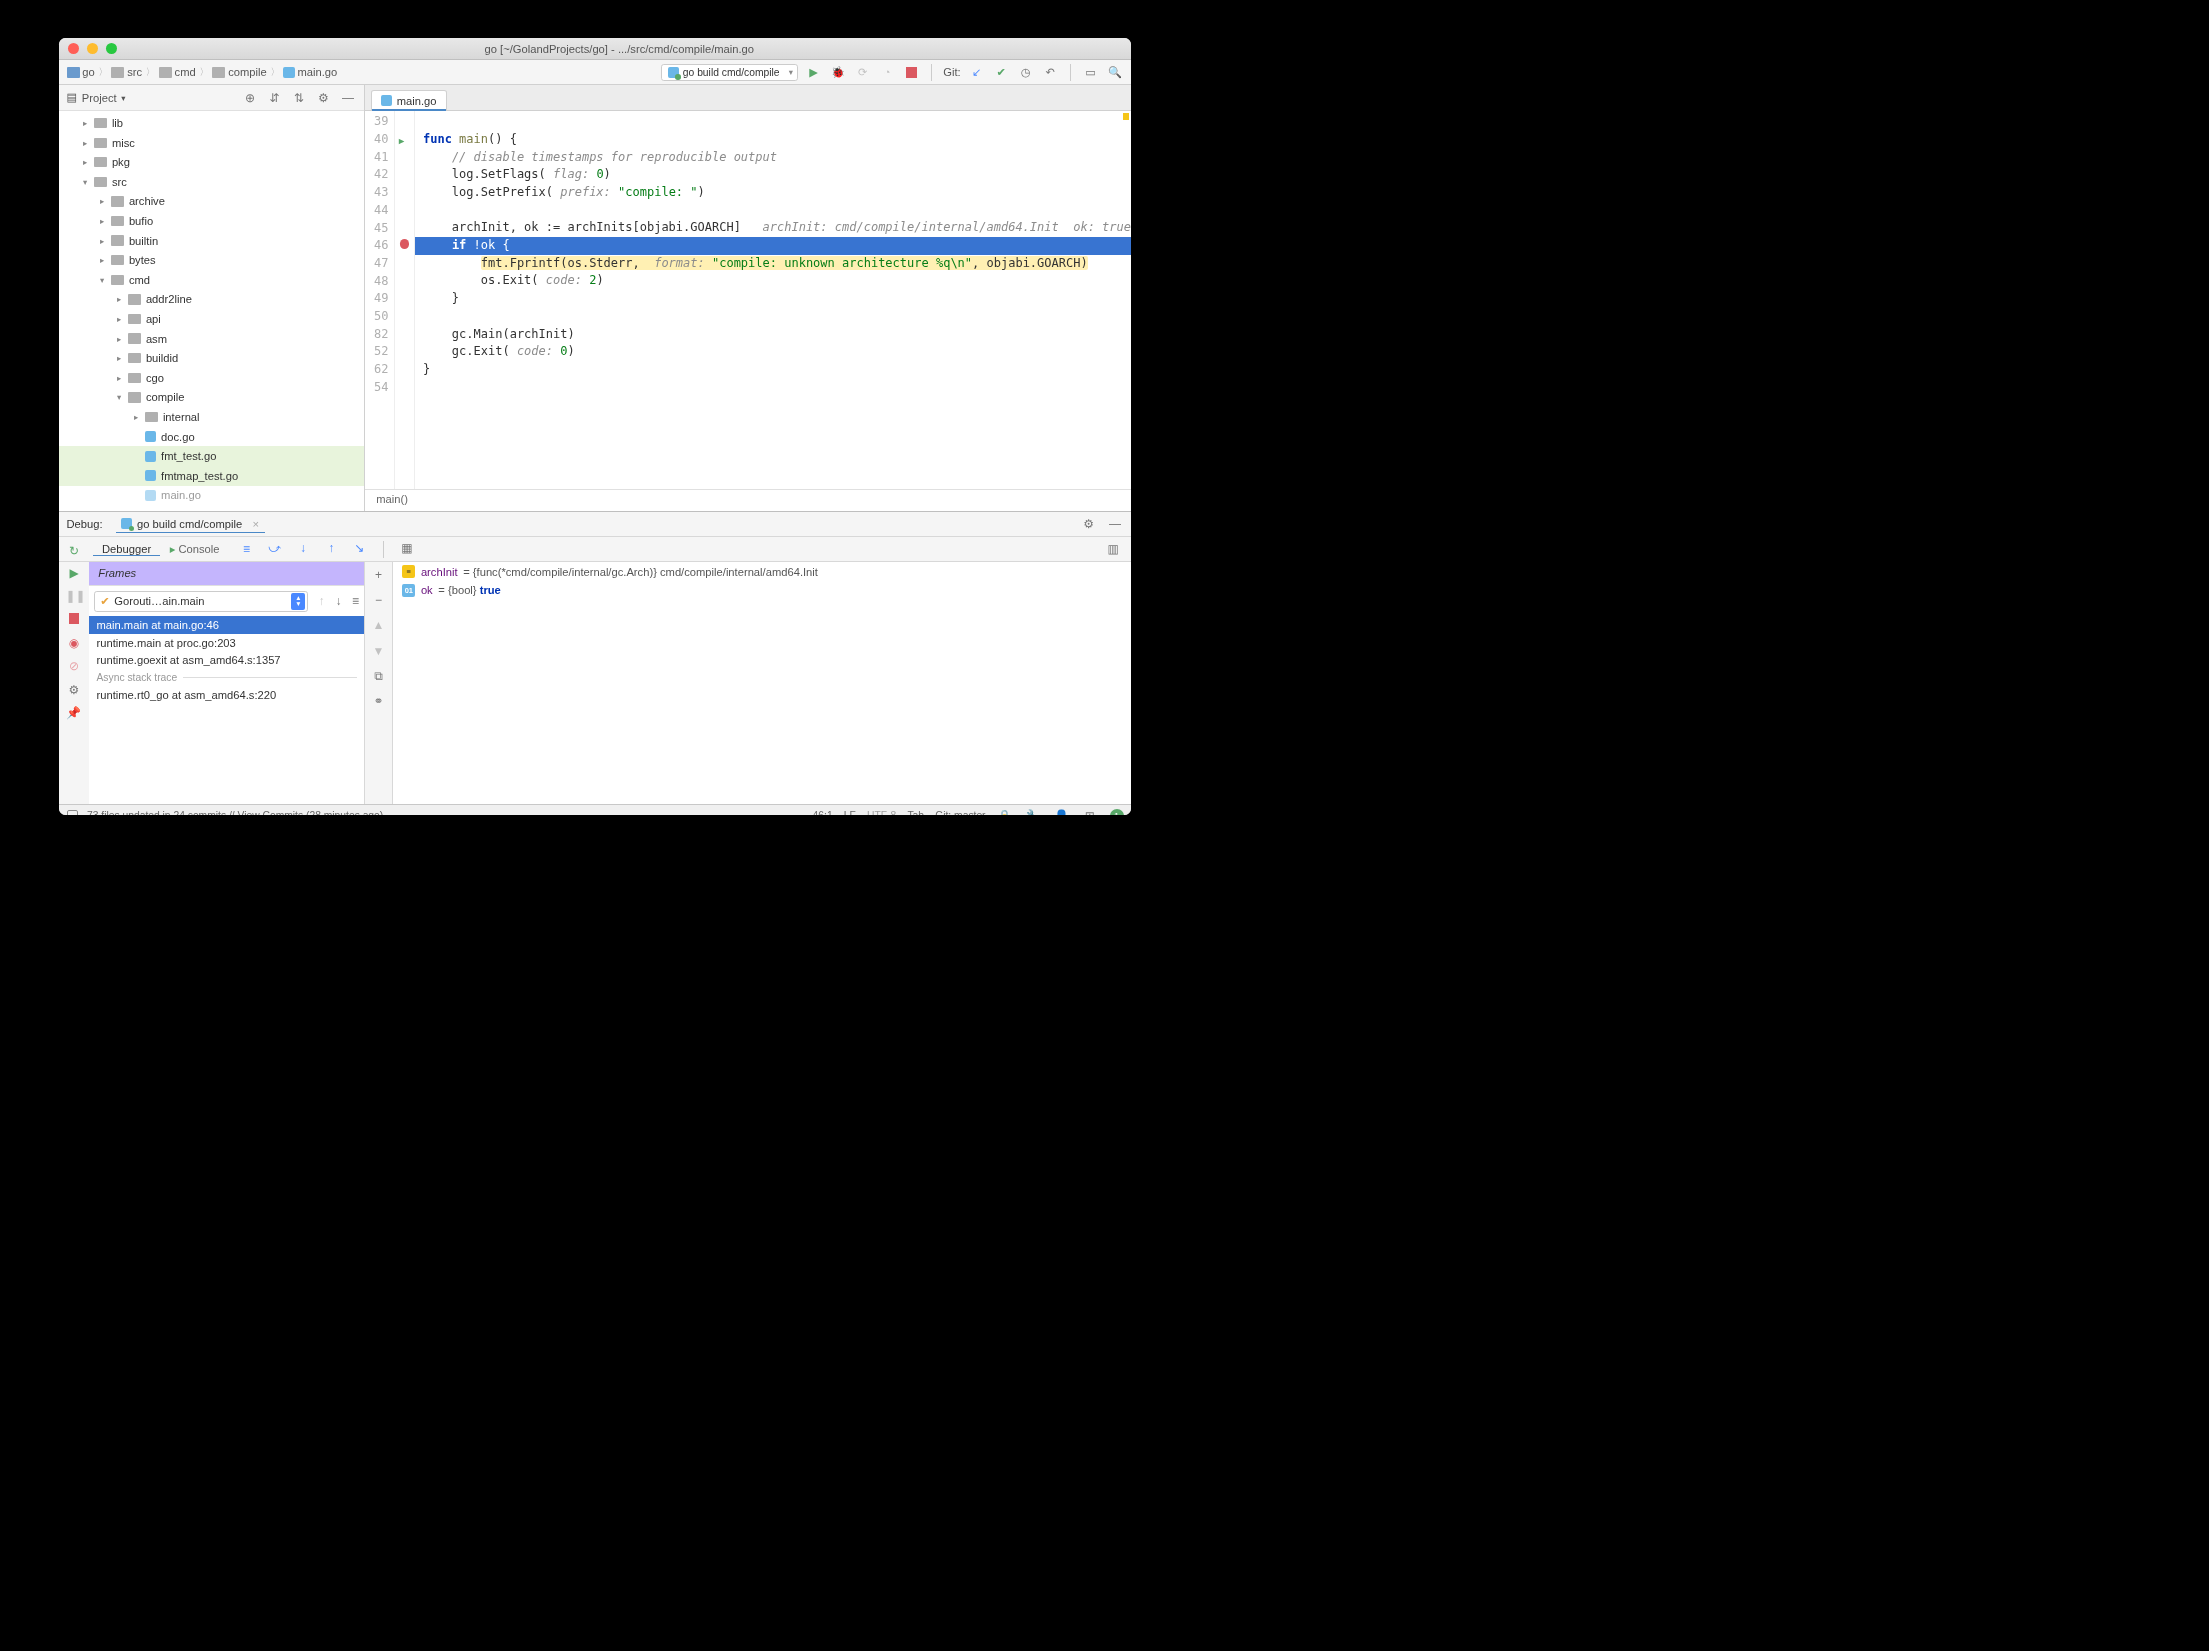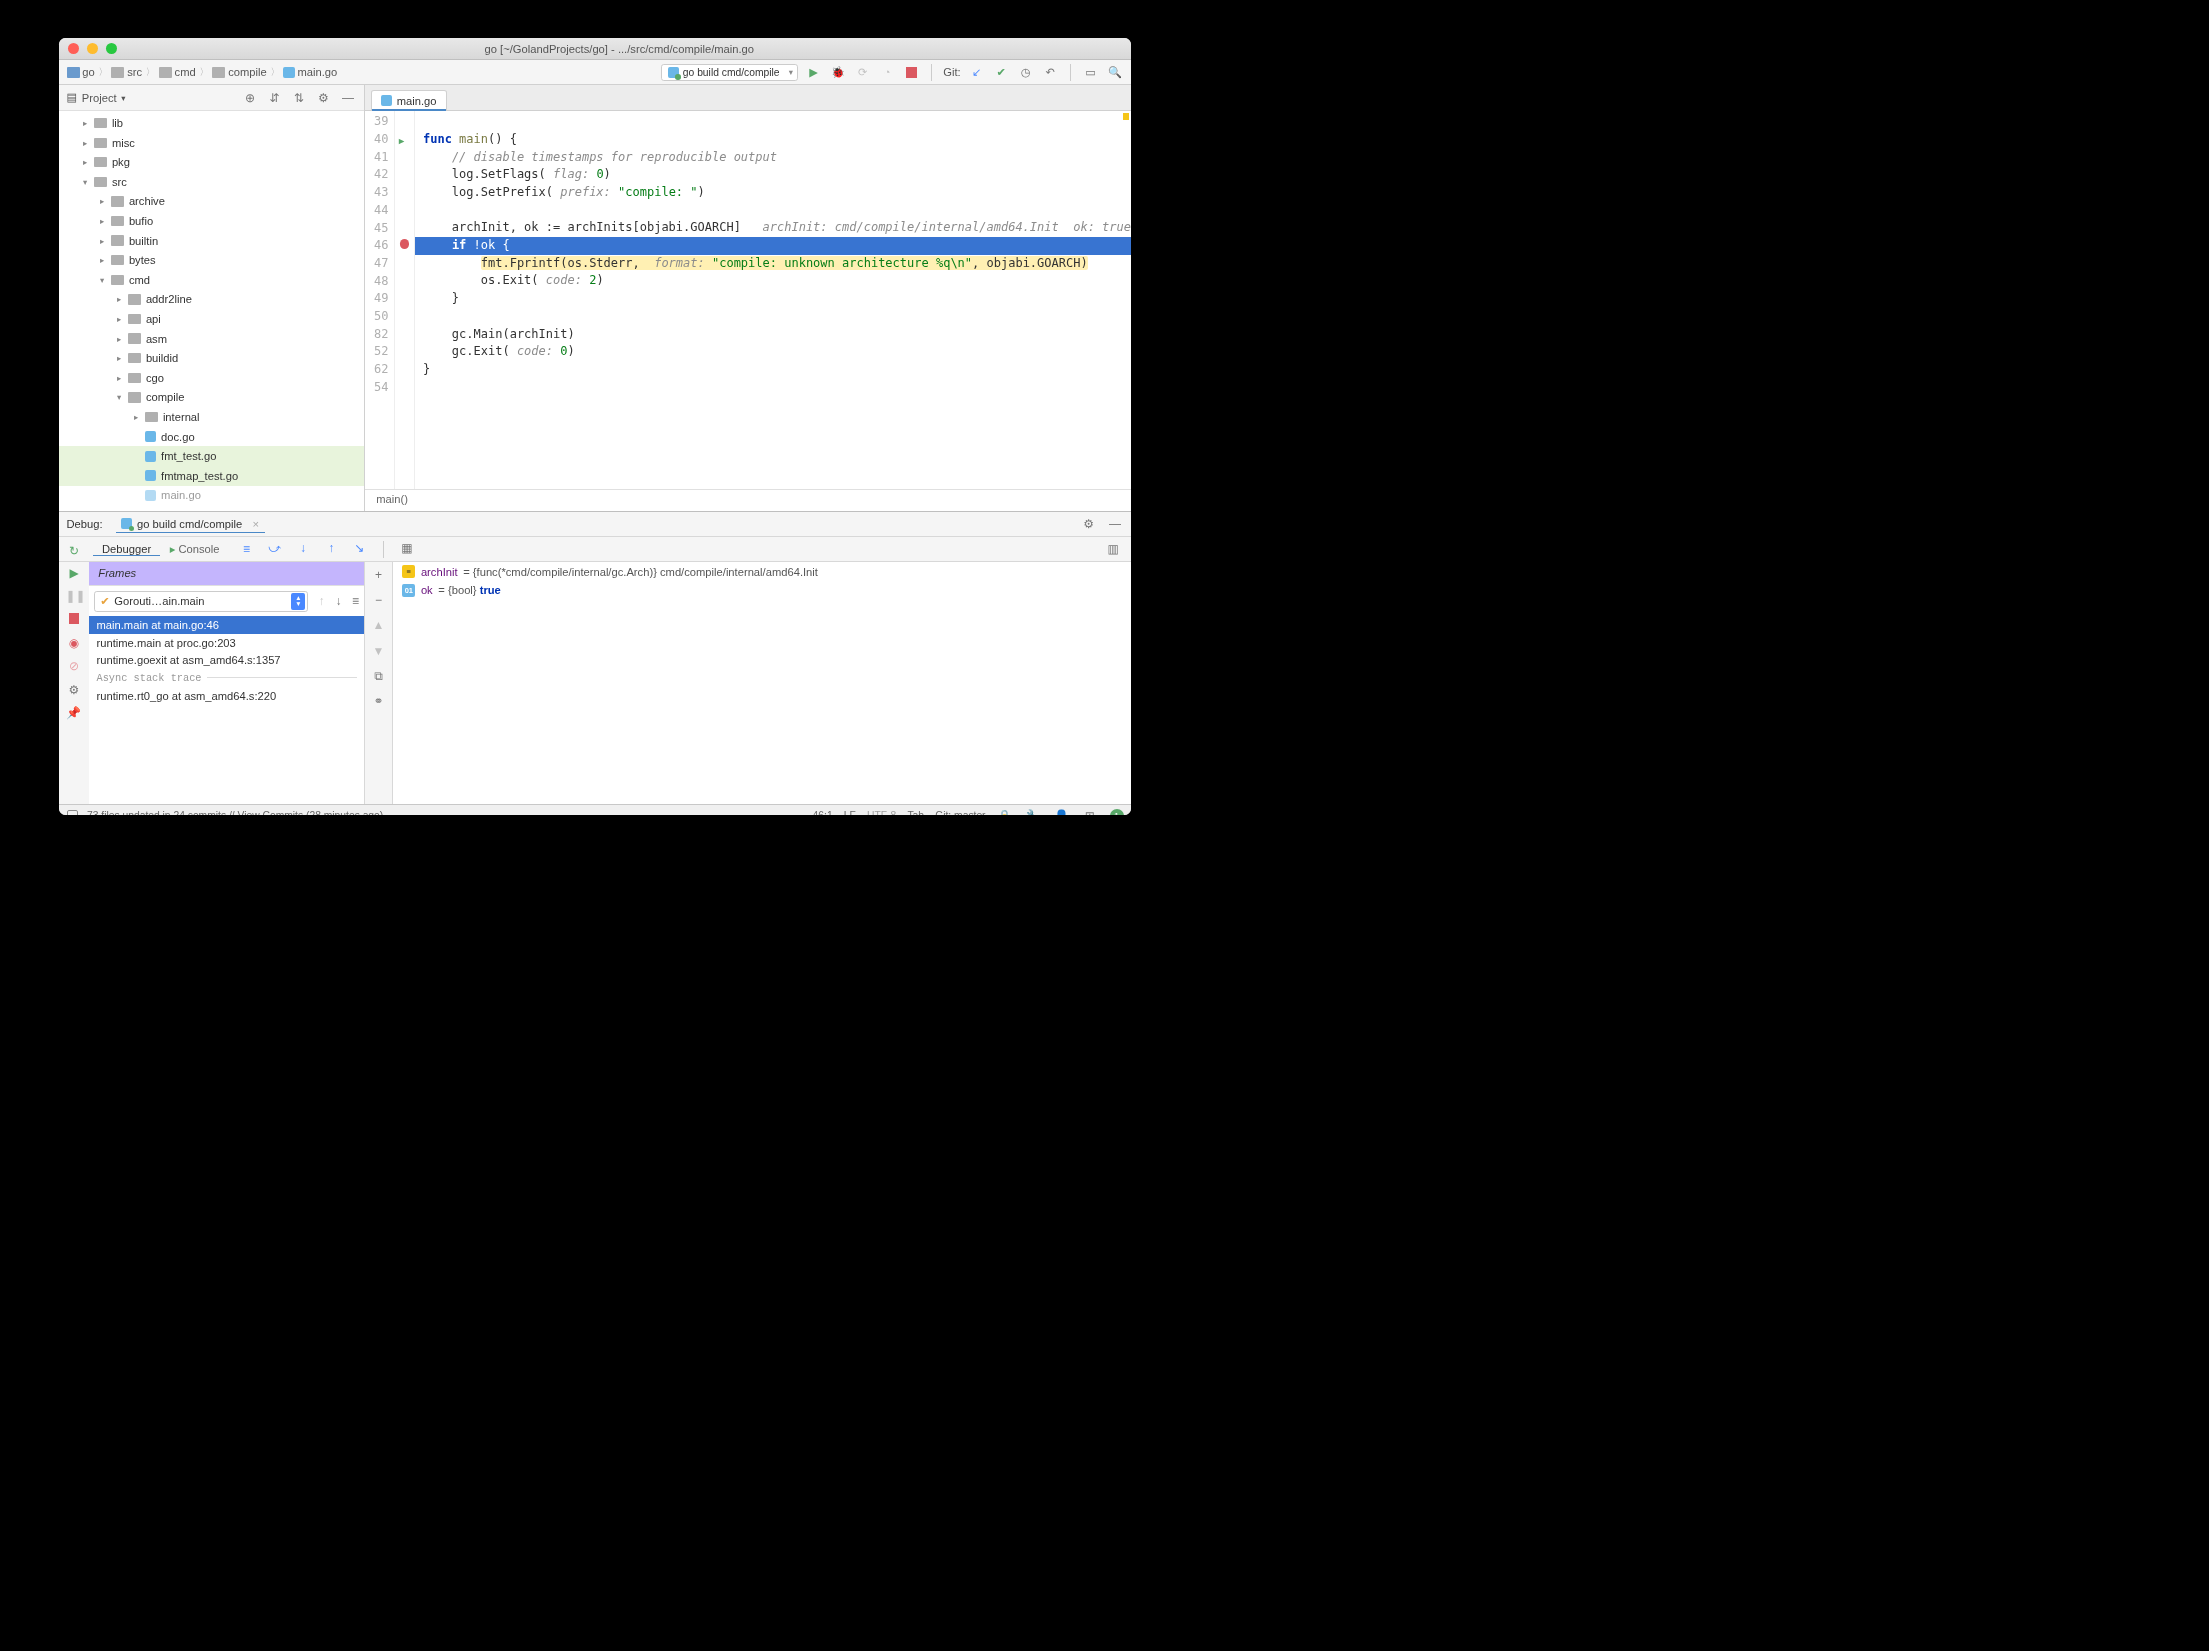--- a/index.html
+++ b/index.html
@@ -56,21 +56,21 @@
 .debug-tools { height:26px; display:flex; align-items:center; border-top:0.9px solid #d8d8d8; border-bottom:0.9px solid #d8d8d8;}
 .dbg-side { width:30px; display:flex; flex-direction:column; align-items:center; padding-top:3.7px; gap:9.3px; }
 .dbg-body { flex:1; display:flex; }
 .dbg-main { display:flex; height:242px;}
 .frames-col { width:276px; border-right:0.9px solid #d8d8d8; background:#fff; display:flex; flex-direction:column;}
 .col-hdr { height:24px; padding:4.7px 9.3px; font-size:11.2px; border-bottom:0.9px solid #e0e0e0; background:#c4b5fd;font-style:italic;}
 .frame-sel { margin:4.7px; border:0.9px solid #ccc; border-radius:2.8px; padding:2.8px 18.6px 2.8px 5.6px; font-size:11.2px; display:flex; align-items:center; gap:4.7px; position:relative; background:#fff;}
 .frame-sel .updown{position:absolute; right:1.9px; width:14px; height:17px; background:#4a88ff; border-radius:1.9px; color:#fff; font-size:7.5px; display:flex; flex-direction:column; align-items:center; justify-content:center; line-height:6.5px;}
 .frame-row { padding:2.8px 7.5px; font-size:11.2px;}
 .frame-row.sel { background:#3874d1; color:#fff;}
-.frame-div { color:#999; font-size:10.3px; padding:2.8px 7.5px; display:flex; align-items:center; gap:5.6px;font-family:Liberation Mono, monospace;}
+.frame-div { color:#999; font-size:10.3px; padding:2.8px 7.5px; display:flex; align-items:center; gap:5.6px;}
 .frame-div::after{content:""; flex:1; height:0.9px; background:#ddd;}
 .mid-col{ width:28px; border-right:0.9px solid #d8d8d8; background:#f5f5f5; display:flex; flex-direction:column; align-items:center; padding-top:5.6px; gap:11.2px;}
 .vars-col { flex:1; background:#fff; display:flex; flex-direction:column;}
 .var-row { padding:2.8px 9.3px; font-size:11.2px; display:flex; align-items:center; gap:5.6px;}
 .var-ico { width:13px; height:13px; border-radius:1.9px; display:flex; align-items:center; justify-content:center; font-size:7.5px; font-weight:bold;}
 .var-ico.f{background:#f5c518;} .var-ico.o{background:#6ab7e8; color:#fff;}
 .statusbar { height:21.4px; border-top:0.9px solid #c8c8c8; background:#f0f0f0; display:flex; align-items:center; padding:0 7.5px; font-size:10.3px; color:#666;}
 .statusbar .rt{margin-left:auto; display:flex; gap:11.2px; align-items:center;}
 .sq { width:11.2px; height:11.2px; border:1.4px solid #888; border-radius:1.9px;}
 .tool-icon{ cursor:pointer; color:#777; font-size:12px; width:17px; text-align:center;}

